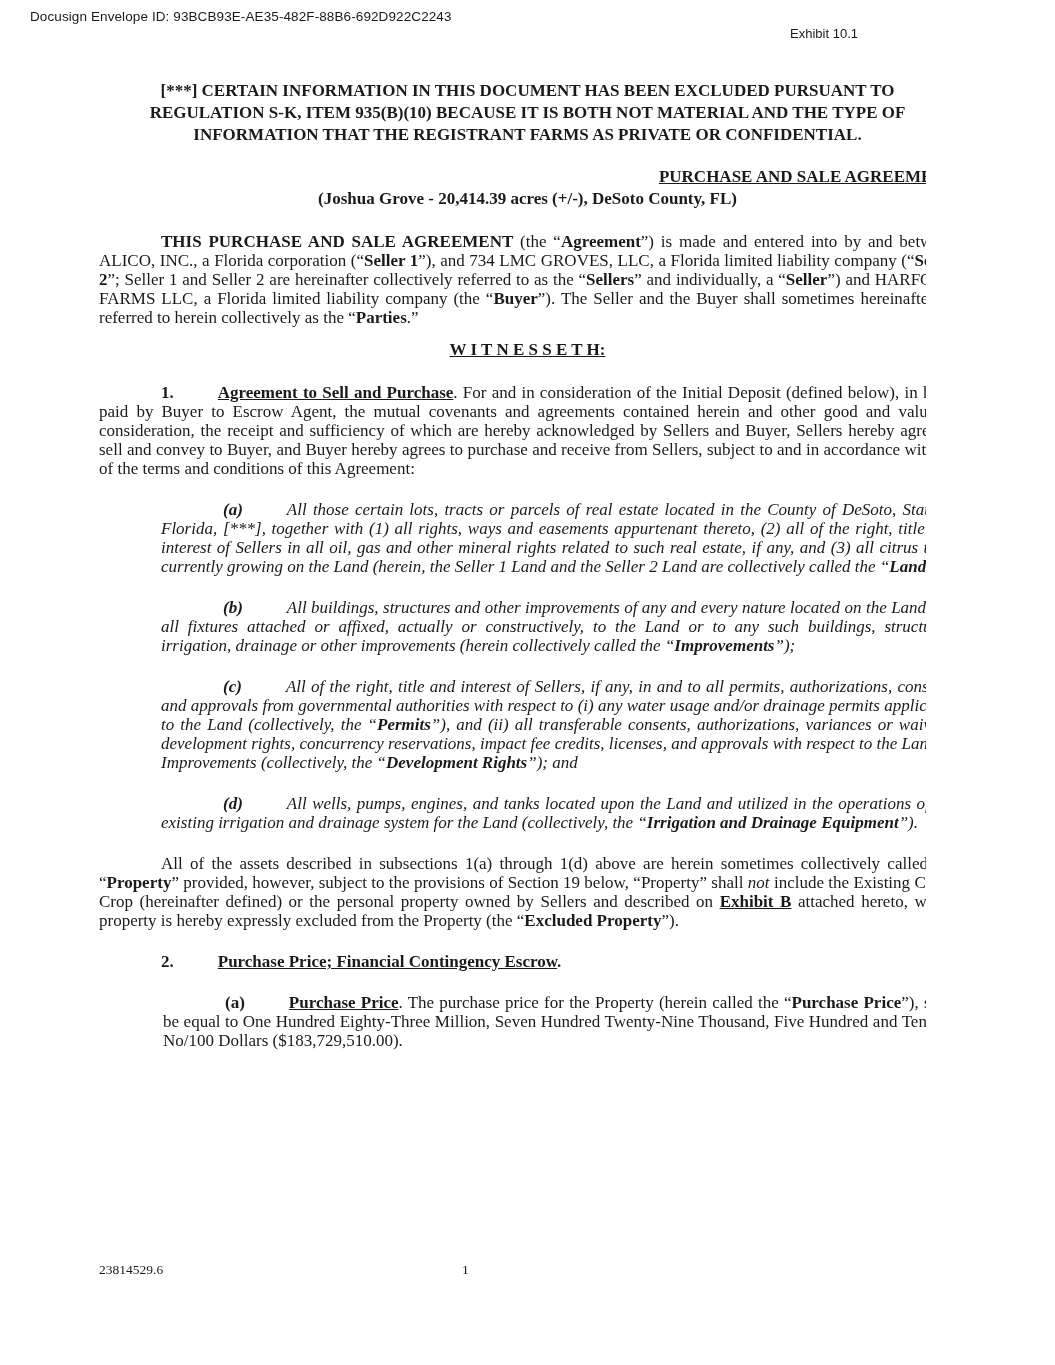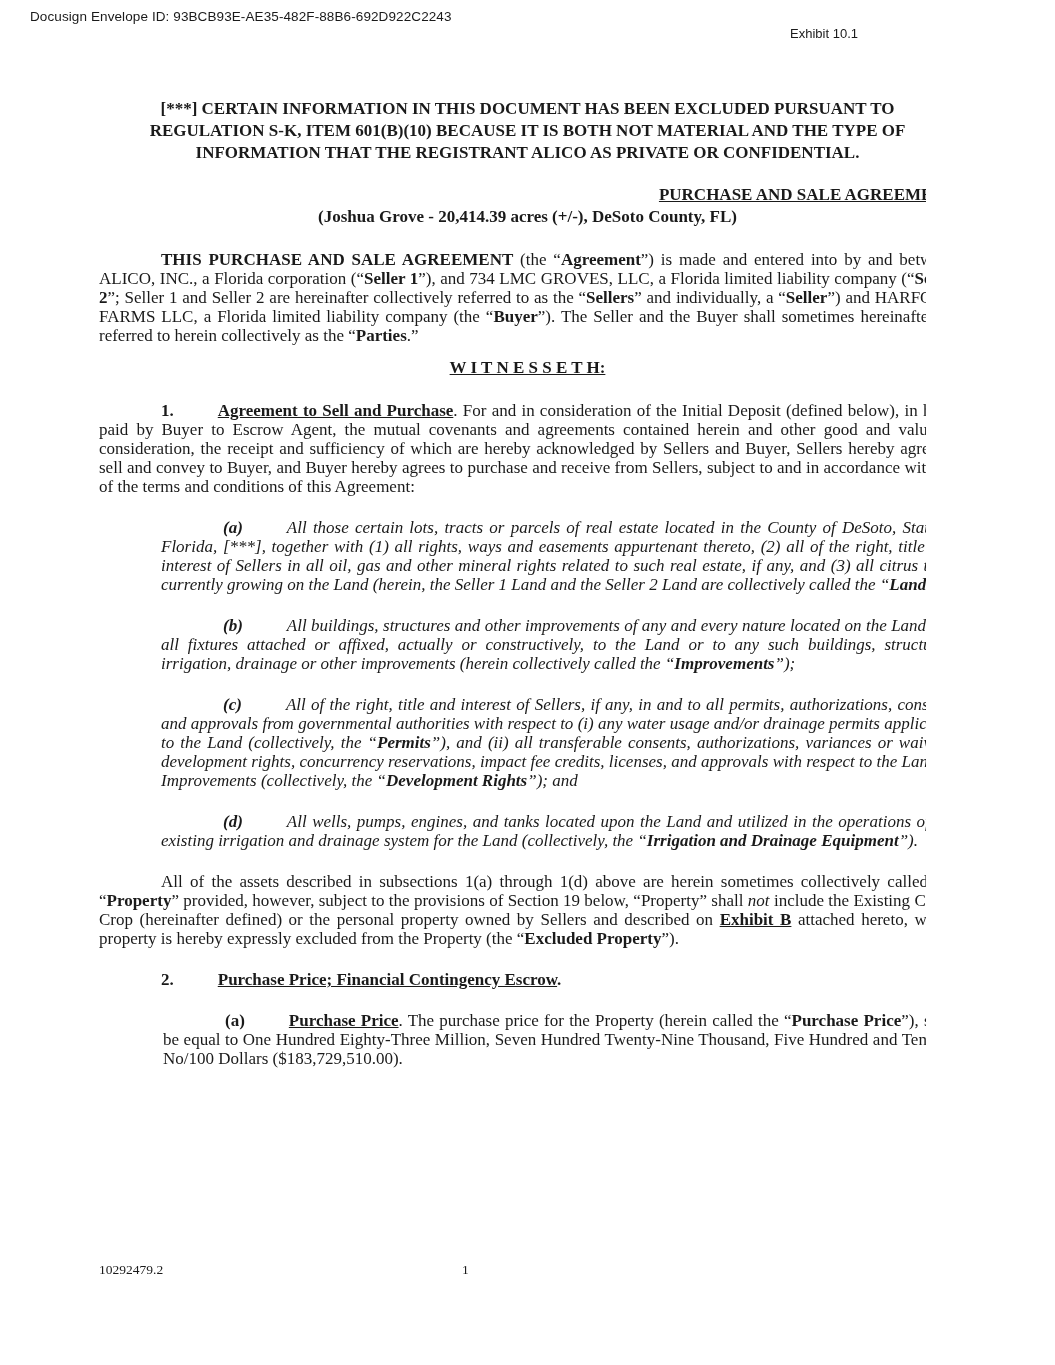--- a/index.html
+++ b/index.html
@@ -18,21 +18,21 @@
     font-family: "Liberation Sans", "DejaVu Sans", sans-serif;
     font-size: 13.5px;
     color: #1a1a1a;
     letter-spacing: 0.1px;
   }
   .exhibit-label {
     position: absolute; top: 26px; right: 68px;
     font-family: "Liberation Sans", "DejaVu Sans", sans-serif;
     font-size: 13px;
   }
-  .content { position: absolute; left: 99px; top: 18px; width: 857px; }
+  .content { position: absolute; left: 99px; top: 0; width: 857px; }
   .notice {
     margin-top: 80px;
     text-align: center;
     font-weight: bold;
     line-height: 22px;
   }
   .doc-title {
     margin-top: 20px;
     text-align: right;
     font-weight: bold;
@@ -74,22 +74,22 @@
 
 <div class="page">
 
   <div class="docusign-line">Docusign Envelope ID: 93BCB93E-AE35-482F-88B6-692D922C2243</div>
   <div class="exhibit-label">Exhibit 10.1</div>
 
   <div class="content">
 
     <div class="notice">
       <div>[***] CERTAIN INFORMATION IN THIS DOCUMENT HAS BEEN EXCLUDED PURSUANT TO</div>
-      <div>REGULATION S-K, ITEM 601(B)(10) BECAUSE IT IS BOTH NOT MATERIAL AND THE TYPE OF</div>
-      <div>INFORMATION THAT THE REGISTRANT ALICO AS PRIVATE OR CONFIDENTIAL.</div>
+      <div>REGULATION S-K, ITEM 935(B)(10) BECAUSE IT IS BOTH NOT MATERIAL AND THE TYPE OF</div>
+      <div>INFORMATION THAT THE REGISTRANT FARMS AS PRIVATE OR CONFIDENTIAL.</div>
     </div>
 
     <div class="doc-title">PURCHASE AND SALE AGREEMENT</div>
     <div class="doc-subtitle">(Joshua Grove - 20,414.39 acres (+/-), DeSoto County, FL)</div>
 
     <p class="para indent"><span class="b">THIS PURCHASE AND SALE AGREEMENT</span><span> (the “</span><span class="b">Agreement</span><span>”) is made and entered into by and between ALICO, INC., a Florida corporation (“</span><span class="b">Seller 1</span><span>”), and 734 LMC GROVES, LLC, a Florida limited liability company (“</span><span class="b">Seller 2</span><span>”; Seller 1 and Seller 2 are hereinafter collectively referred to as the “</span><span class="b">Sellers</span><span>” and individually, a “</span><span class="b">Seller</span><span>”) and HARFORD FARMS LLC, a Florida limited liability company (the “</span><span class="b">Buyer</span><span>”).  The Seller and the Buyer shall sometimes hereinafter be referred to herein collectively as the “</span><span class="b">Parties</span><span>.”</span></p>
 
     <div class="witnesseth">W I T N E S S E T H:</div>
 
     <p class="para indent"><span class="b">1.</span><span class="tab"></span><span class="b u">Agreement to Sell and Purchase</span><span>.  For and in consideration of the Initial Deposit (defined below), in hand paid by Buyer to Escrow Agent, the mutual covenants and agreements contained herein and other good and valuable consideration, the receipt and sufficiency of which are hereby acknowledged by Sellers and Buyer, Sellers hereby agree to sell and convey to Buyer, and Buyer hereby agrees to purchase and receive from Sellers, subject to and in accordance with all of the terms and conditions of this Agreement:</span></p>
@@ -101,17 +101,17 @@
 
     <p class="para indent"><span>All of the assets described in subsections 1(a) through 1(d) above are herein sometimes collectively called the “</span><span class="b">Property</span><span>” provided, however, subject to the provisions of Section 19 below, “Property” shall </span><span class="i">not</span><span> include the Existing Citrus Crop (hereinafter defined) or the personal property owned by Sellers and described on </span><span class="b u">Exhibit B</span><span> attached hereto, which property is hereby expressly excluded from the Property (the “</span><span class="b">Excluded Property</span><span>”).</span></p>
 
     <p class="para indent"><span class="b">2.</span><span class="tab"></span><span class="b u">Purchase Price; Financial Contingency Escrow</span><span class="b">.</span></p>
 
     <p class="para sub2"><span class="b">(a)</span><span class="tab"></span><span class="b u">Purchase Price</span><span>.  The purchase price for the Property (herein called the “</span><span class="b">Purchase Price</span><span>”), shall be equal to One Hundred Eighty-Three Million, Seven Hundred Twenty-Nine Thousand, Five Hundred and Ten and No/100 Dollars ($183,729,510.00).</span></p>
 
   </div>
 
   <div class="footer">
-    <span class="doc-number">10292479.2</span>
+    <span class="doc-number">23814529.6</span>
     <span class="page-number">1</span>
   </div>
 
 </div>
 
 </body></html>

